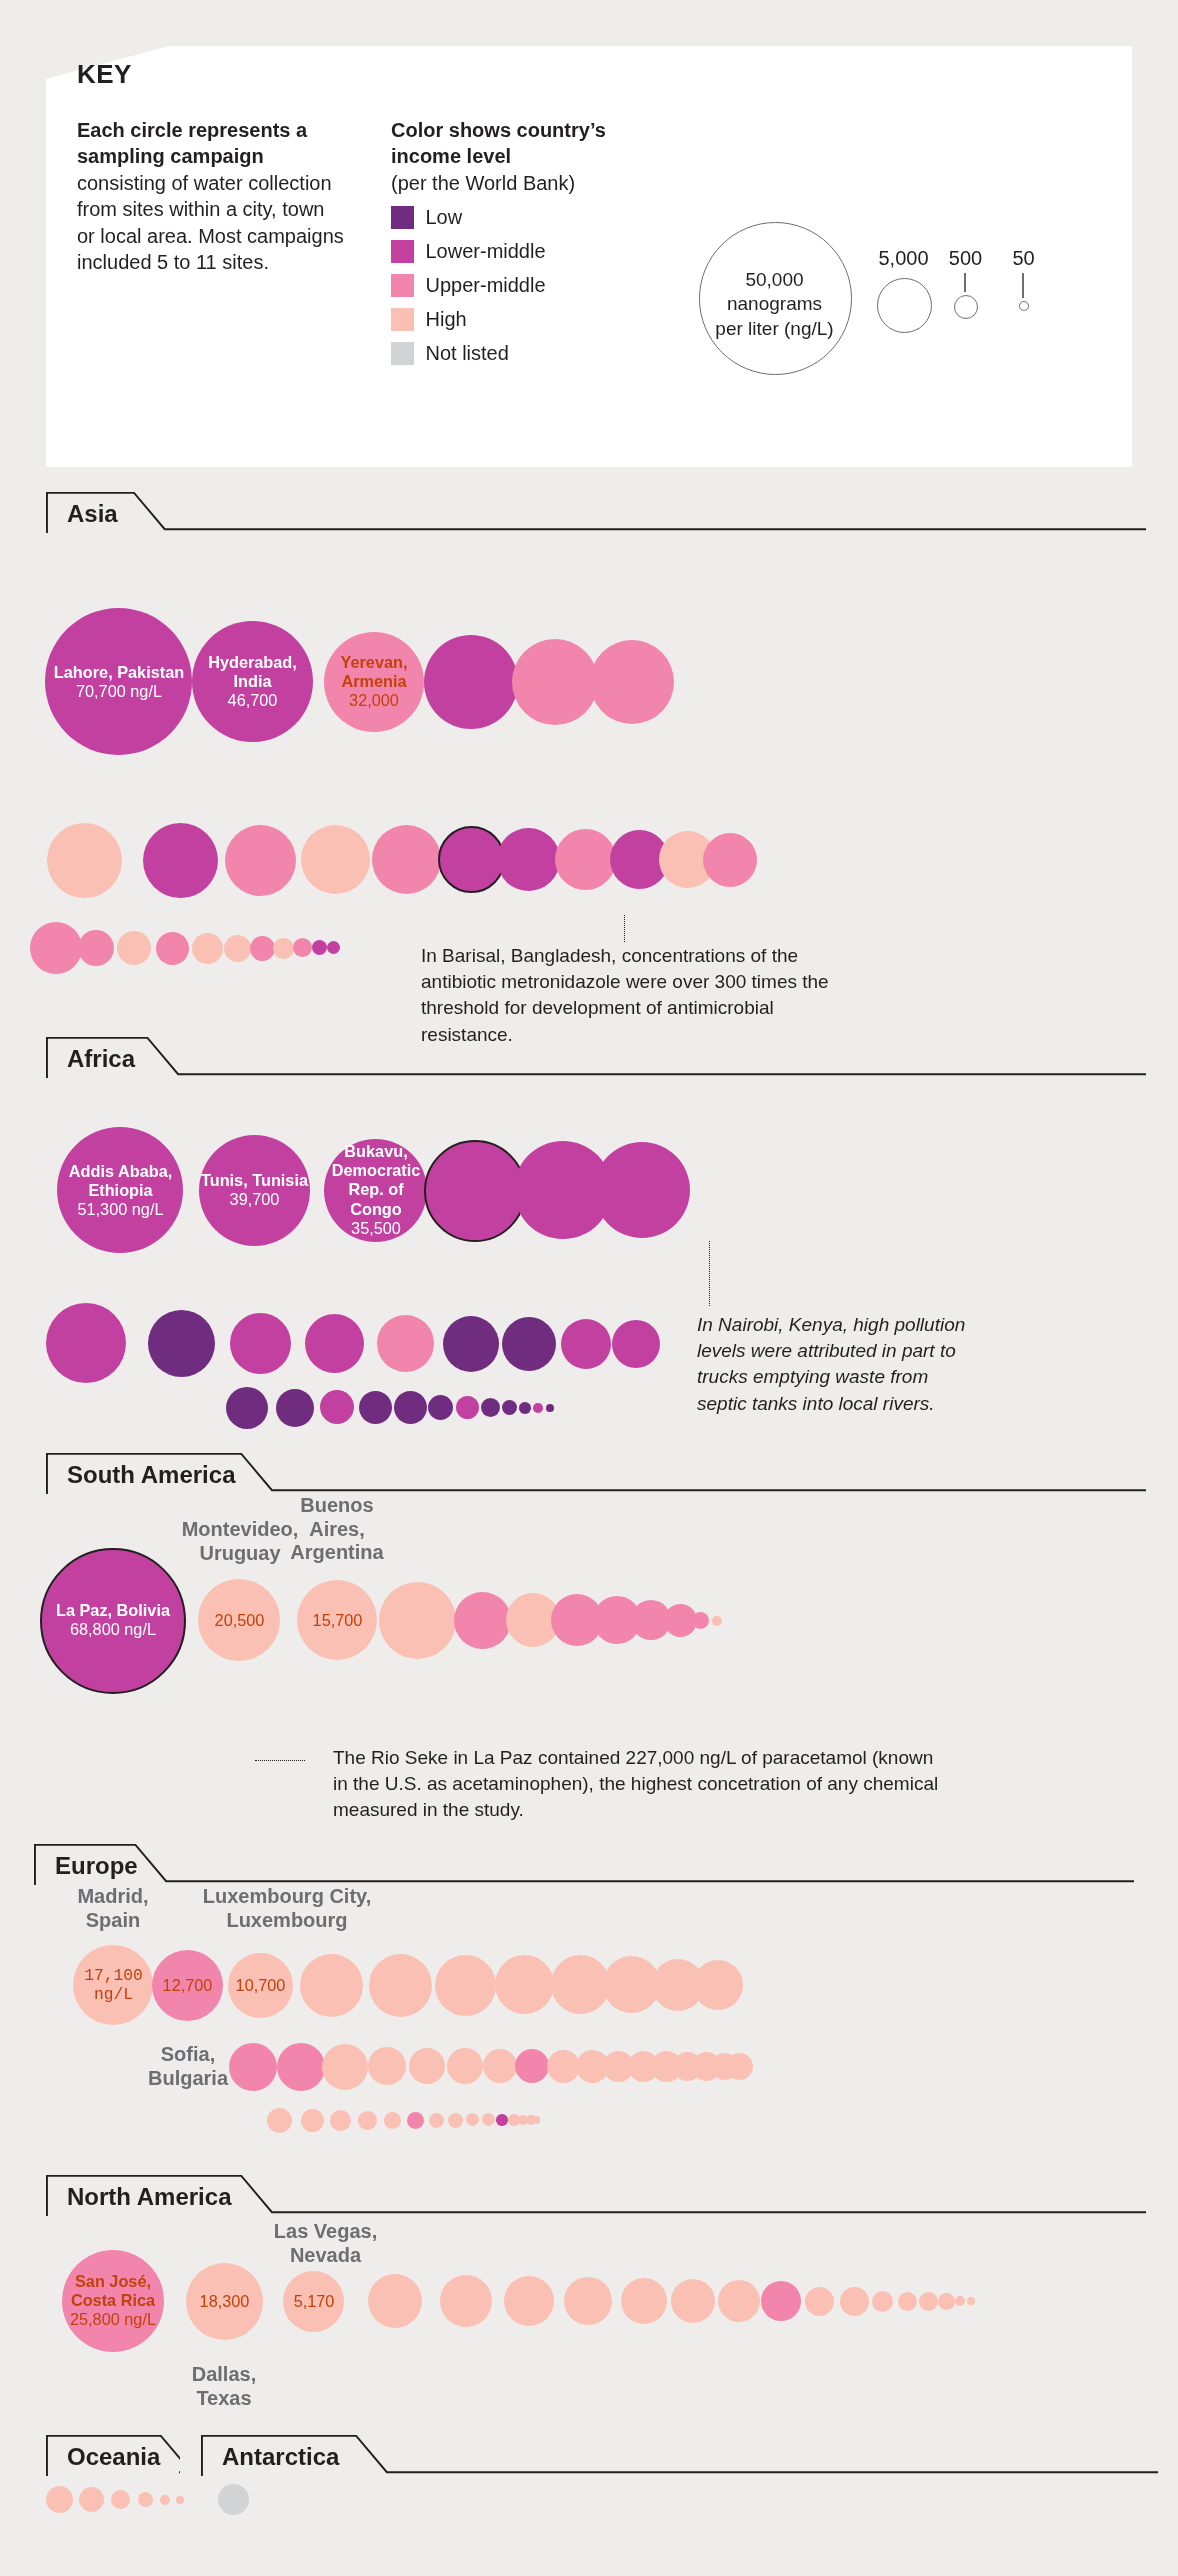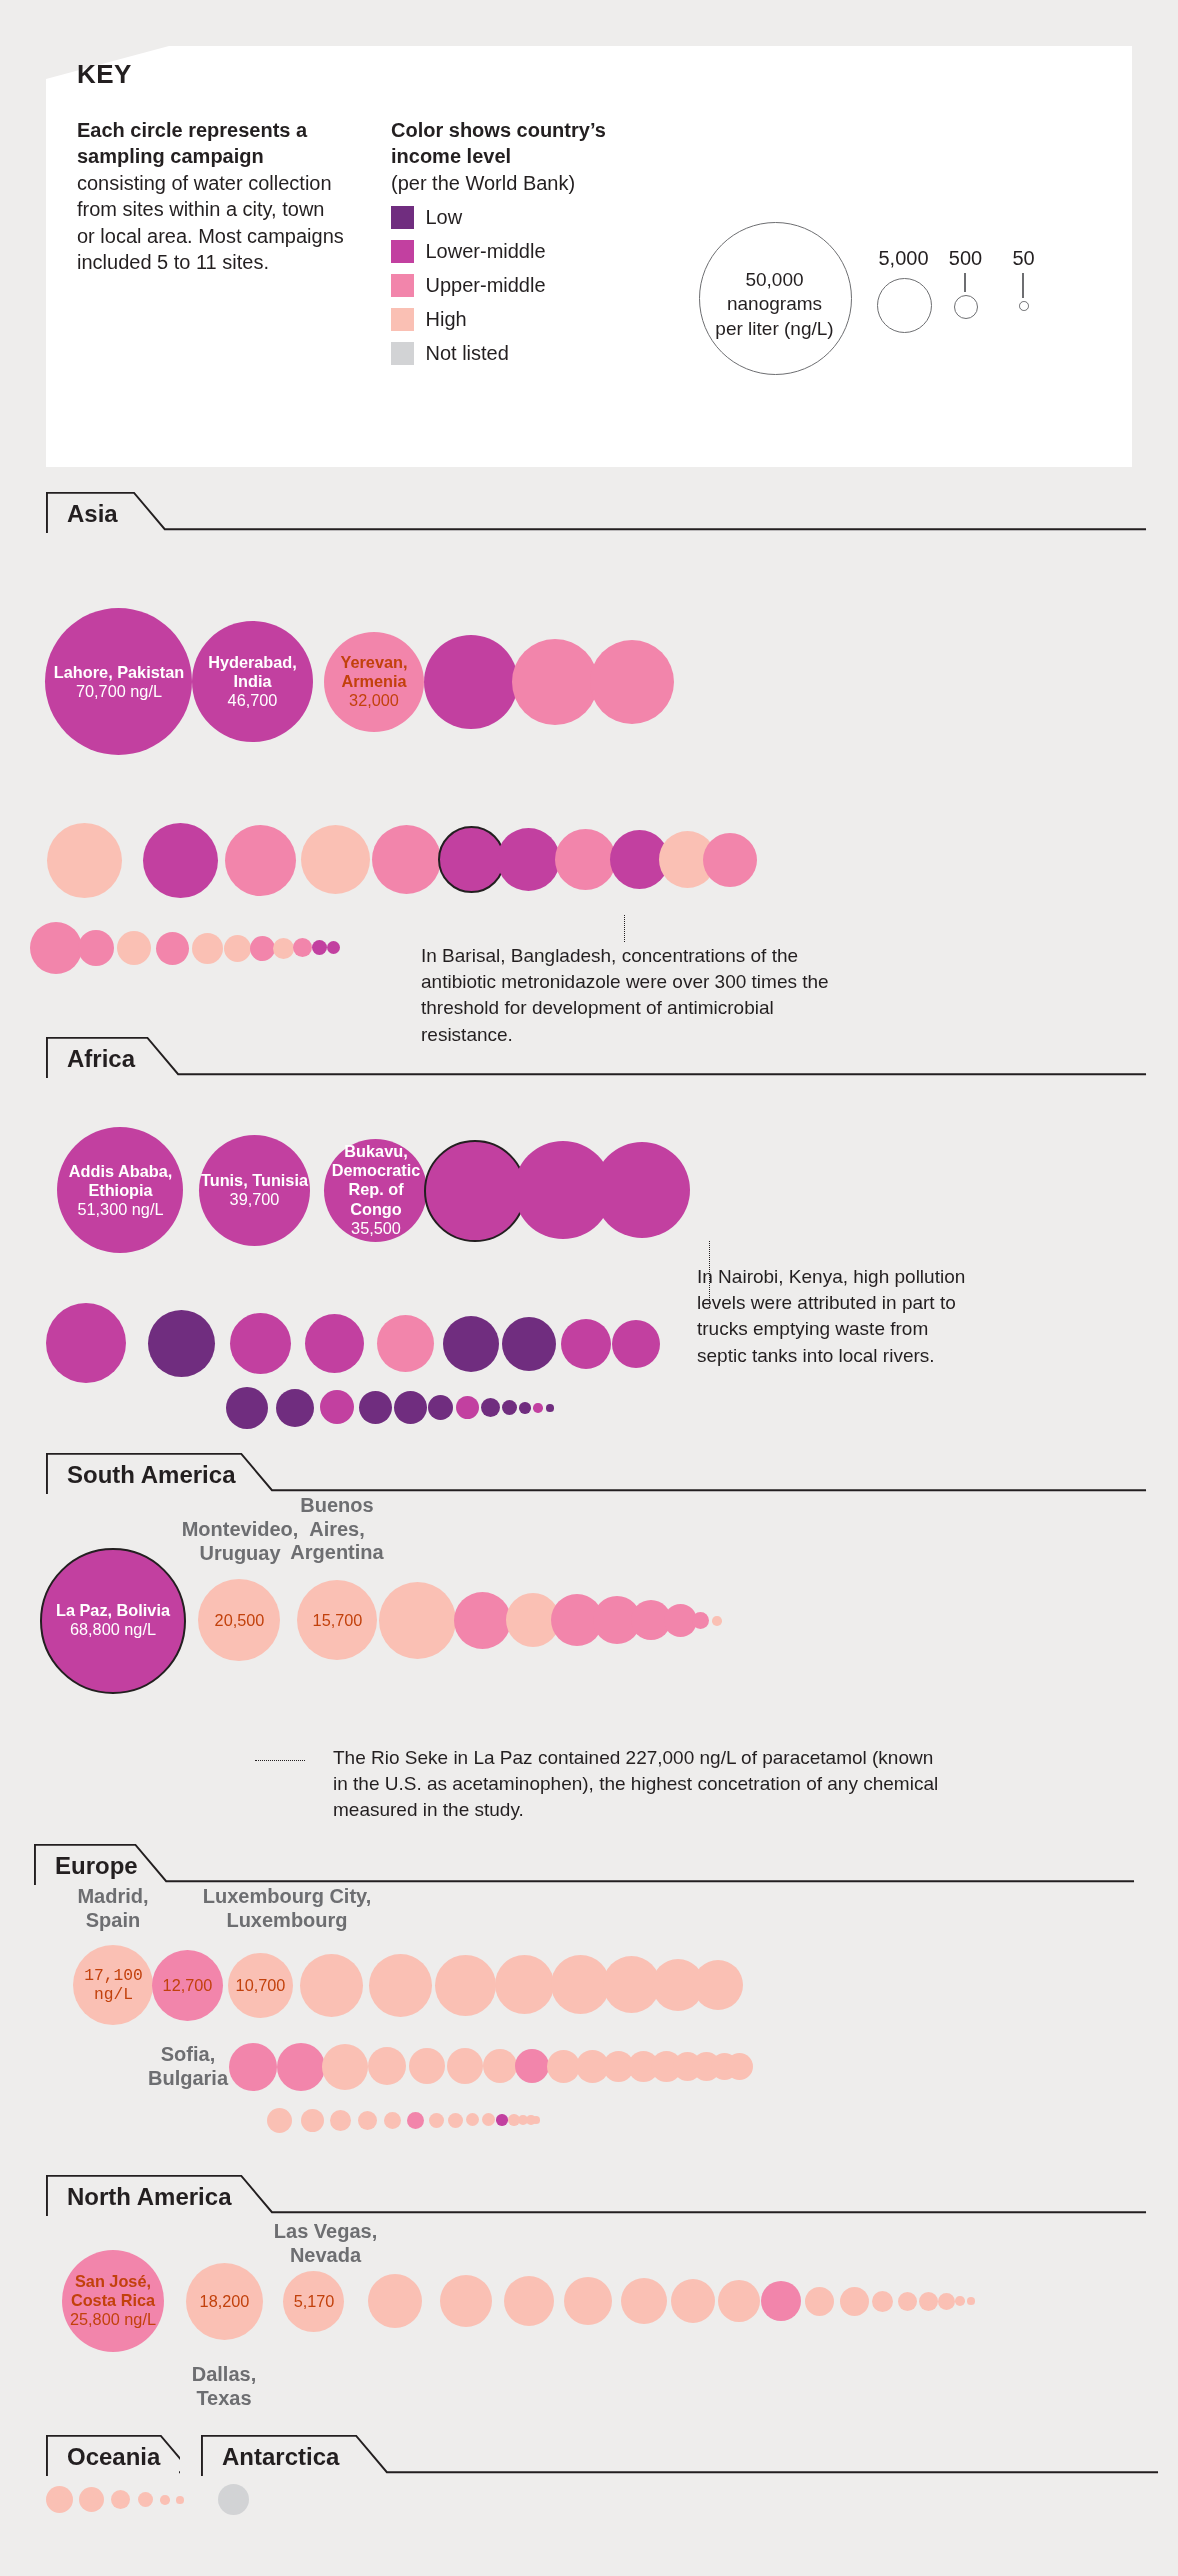--- a/index.html
+++ b/index.html
@@ -357,34 +357,34 @@
         <span class="vl">12,700</span>
       </div>
       <div class="bub-txt drk" style="left: 209px; width: 103px; top: 1976px;">
         <span class="vl">10,700</span>
       </div>
       <div class="bub-txt drk" style="left: 43px; width: 140px; top: 2272px;">
         <span class="nm">San José,<br>Costa Rica</span>
         <span class="vl">25,800 ng/L</span>
       </div>
       <div class="bub-txt drk" style="left: 167px; width: 115px; top: 2292px;">
-        <span class="vl">18,200</span>
+        <span class="vl">18,300</span>
       </div>
       <div class="bub-txt drk" style="left: 264px; width: 100px; top: 2292px;">
         <span class="vl">5,170</span>
       </div>
       <div class="outside-label" style="left: 168px; top: 1518px; width: 144px;"><span>Montevideo,</span><br><span>Uruguay</span></div>
       <div class="outside-label" style="left: 270px; top: 1494px; width: 134px;"><span>Buenos</span><br><span>Aires,</span><br><span>Argentina</span></div>
       <div class="outside-label" style="left: 46px; top: 1885px; width: 134px;"><span>Madrid,</span><br><span>Spain</span></div>
       <div class="outside-label" style="left: 177px; top: 1885px; width: 220px;"><span>Luxembourg City,</span><br><span>Luxembourg</span></div>
       <div class="outside-label" style="left: 121px; top: 2043px; width: 134px;"><span>Sofia,</span><br><span>Bulgaria</span></div>
       <div class="outside-label" style="left: 244px; top: 2220px; width: 163px;"><span>Las Vegas,</span><br><span>Nevada</span></div>
       <div class="outside-label" style="left: 157px; top: 2363px; width: 134px;"><span>Dallas,</span><br><span>Texas</span></div>
       <div class="leader" style="left: 624px; top: 915px; height: 27px;"></div>
       <div class="note" style="left: 421px; top: 943px; width: 412px;">In Barisal, Bangladesh, concentrations of the antibiotic metronidazole were over 300 times the threshold for development of antimicrobial resistance.</div>
       <div class="leader" style="left: 709px; top: 1241px; height: 65px;"></div>
-      <div class="note" style="left: 697px; top: 1264px; width: 278px;">In Nairobi, Kenya, high pollution levels were attributed in part to trucks emptying waste from septic tanks into local rivers.</div>
+      <div class="note" style="left: 697px; top: 1312px; width: 278px; font-style: italic;">In Nairobi, Kenya, high pollution levels were attributed in part to trucks emptying waste from septic tanks into local rivers.</div>
       <div class="leader-h" style="left: 255px; top: 1760px; width: 50px;"></div>
       <div class="note" style="left: 333px; top: 1745px; width: 613px;">The Rio Seke in La Paz contained 227,000 ng/L of paracetamol (known in the U.S. as acetaminophen), the highest concetration of any chemical measured in the study.</div>
     </div>
 
 </div>
 
 
 </body></html>

